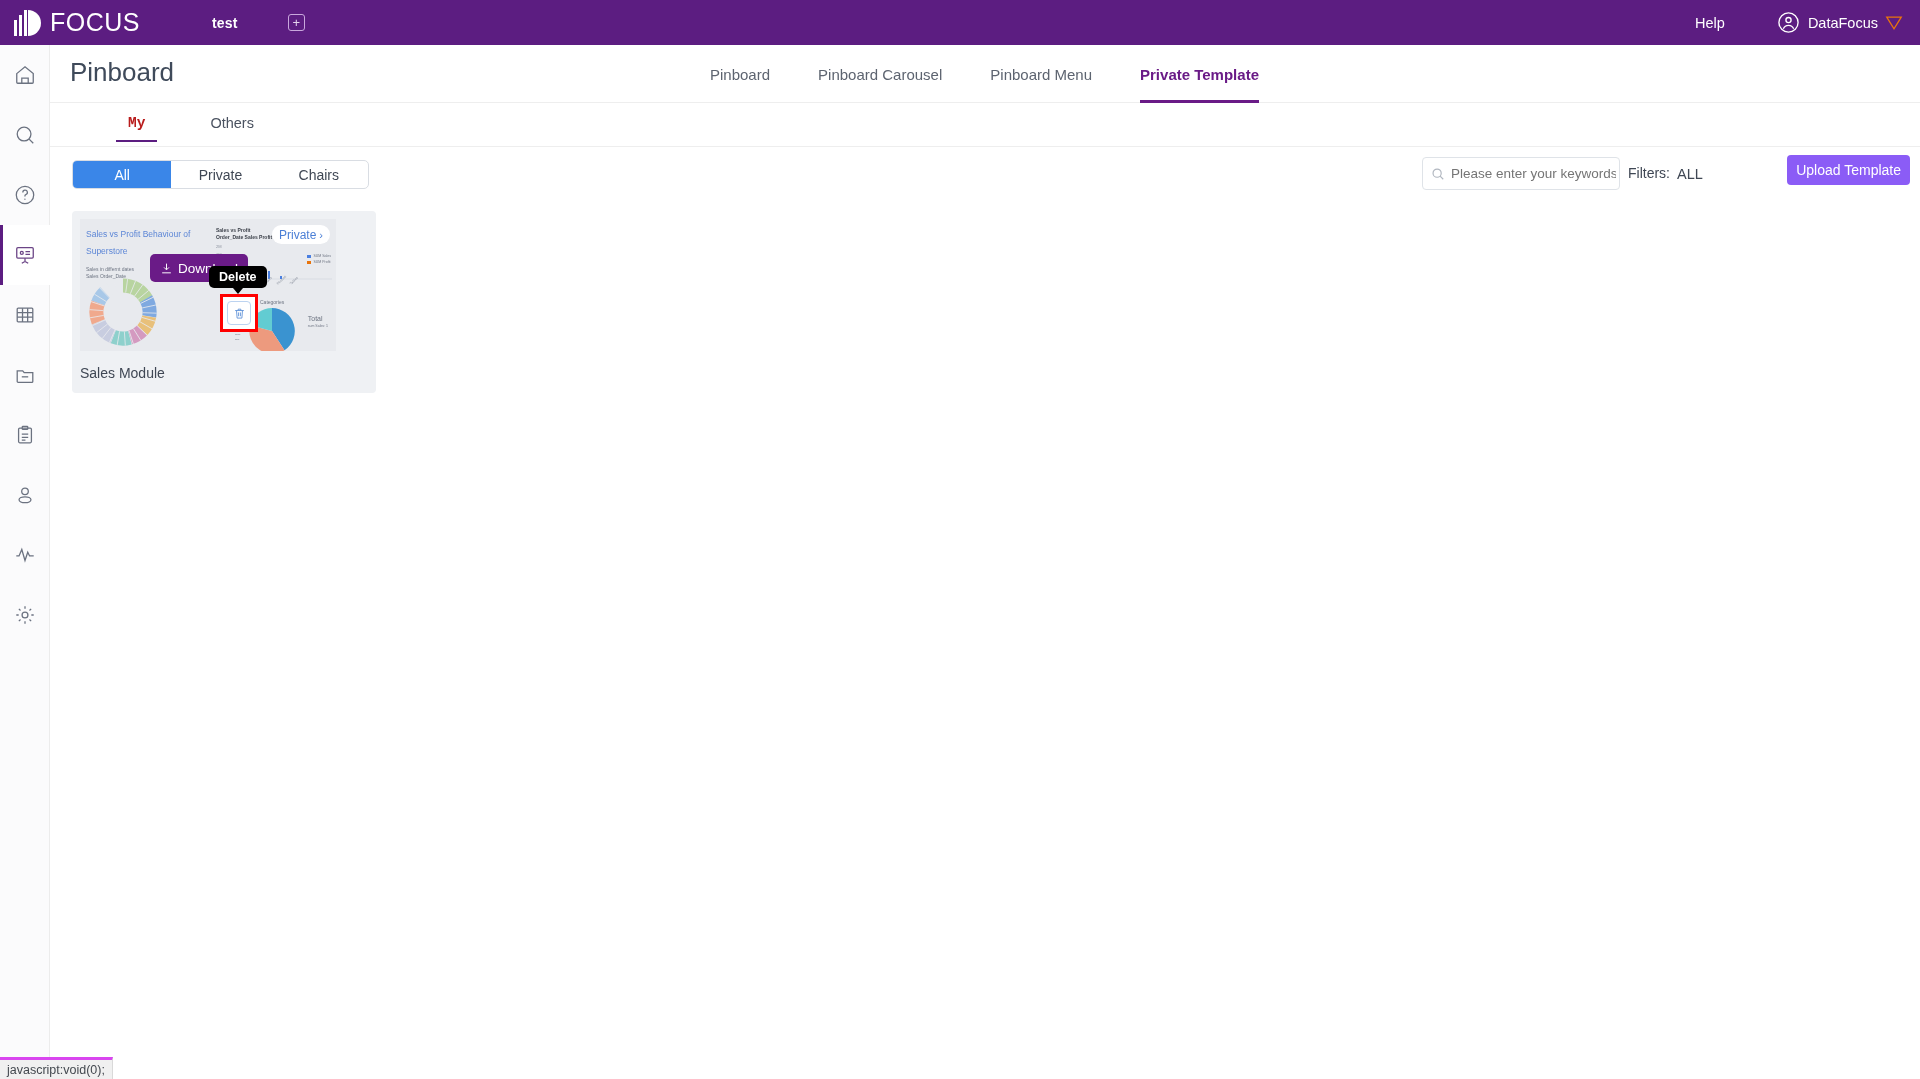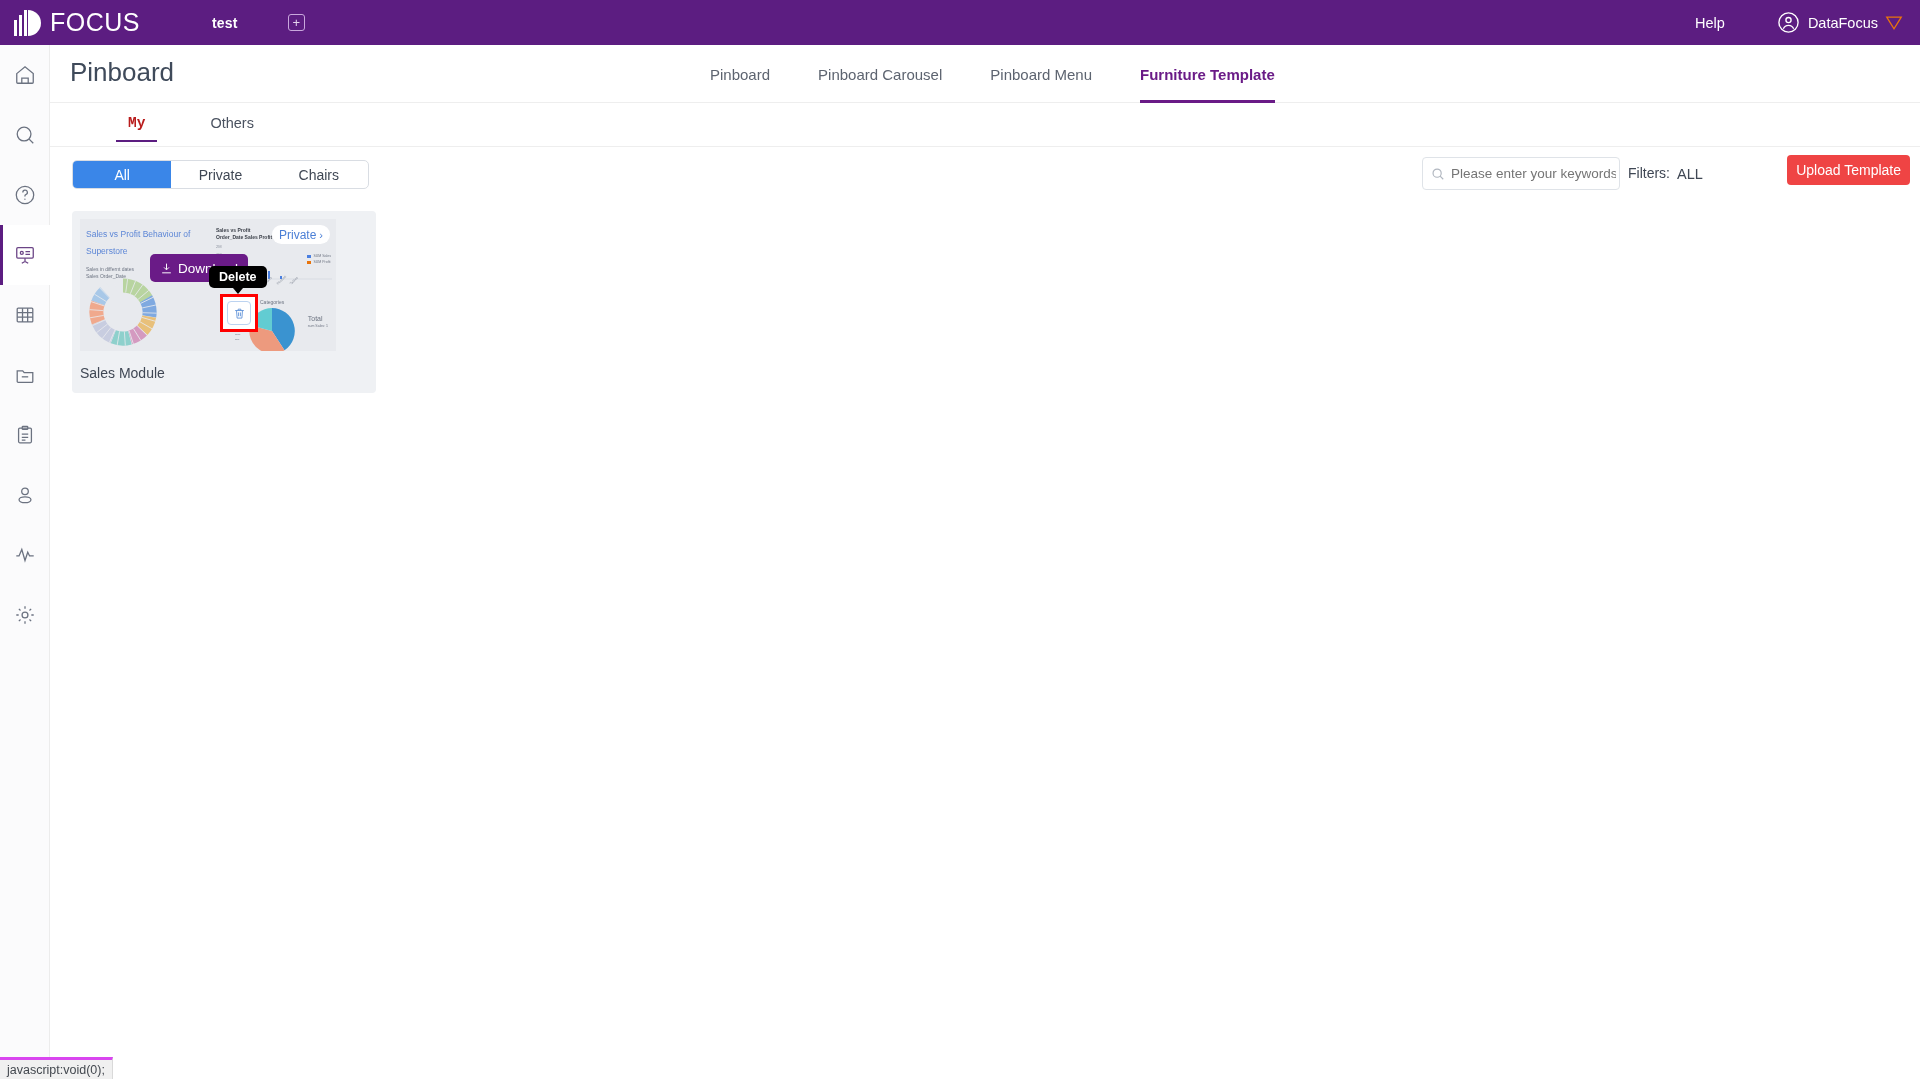--- a/index.html
+++ b/index.html
@@ -138,21 +138,21 @@
   .filters-sel {
     position: absolute; right: 123px; top: 10px;
     width: 120px; height: 33px;
     display: flex; align-items: center; cursor: pointer;
   }
   .filters-sel .val { font-size: 14.5px; color: #3f4754; }
   .filters-sel .chev { margin-left: auto; font-size: 13px; color: #3f4754; }
   .upload-btn {
     position: absolute; right: 10px; top: 8px;
     height: 30px; padding: 0 9px;
-    background: #ef4444; color: #ffffff; border: none; border-radius: 4px;
+    background: #8b5cf6; color: #ffffff; border: none; border-radius: 4px;
     font-size: 14px; font-family: "Liberation Sans", sans-serif; cursor: pointer;
     white-space: nowrap;
   }
 
   
   .card-area { position: relative; padding: 8px 0 0 22px; }
   .card {
     position: relative; width: 304px; height: 182px;
     background: #eff1f4; border-radius: 4px; overflow: hidden;
   }
@@ -342,21 +342,21 @@
 </div>
 
 <div class="main">
 
   <div class="page-head">
     <div class="page-title">Pinboard</div>
     <div class="top-tabs">
       <div class="top-tab">Pinboard</div>
       <div class="top-tab">Pinboard Carousel</div>
       <div class="top-tab">Pinboard Menu</div>
-      <div class="top-tab active">Furniture Template</div>
+      <div class="top-tab active">Private Template</div>
     </div>
   </div>
 
   <div class="sub-tabs">
     <div class="sub-tab active">My</div>
     <div class="sub-tab">Others</div>
   </div>
 
   <div class="toolbar">
     <div class="segctl">

